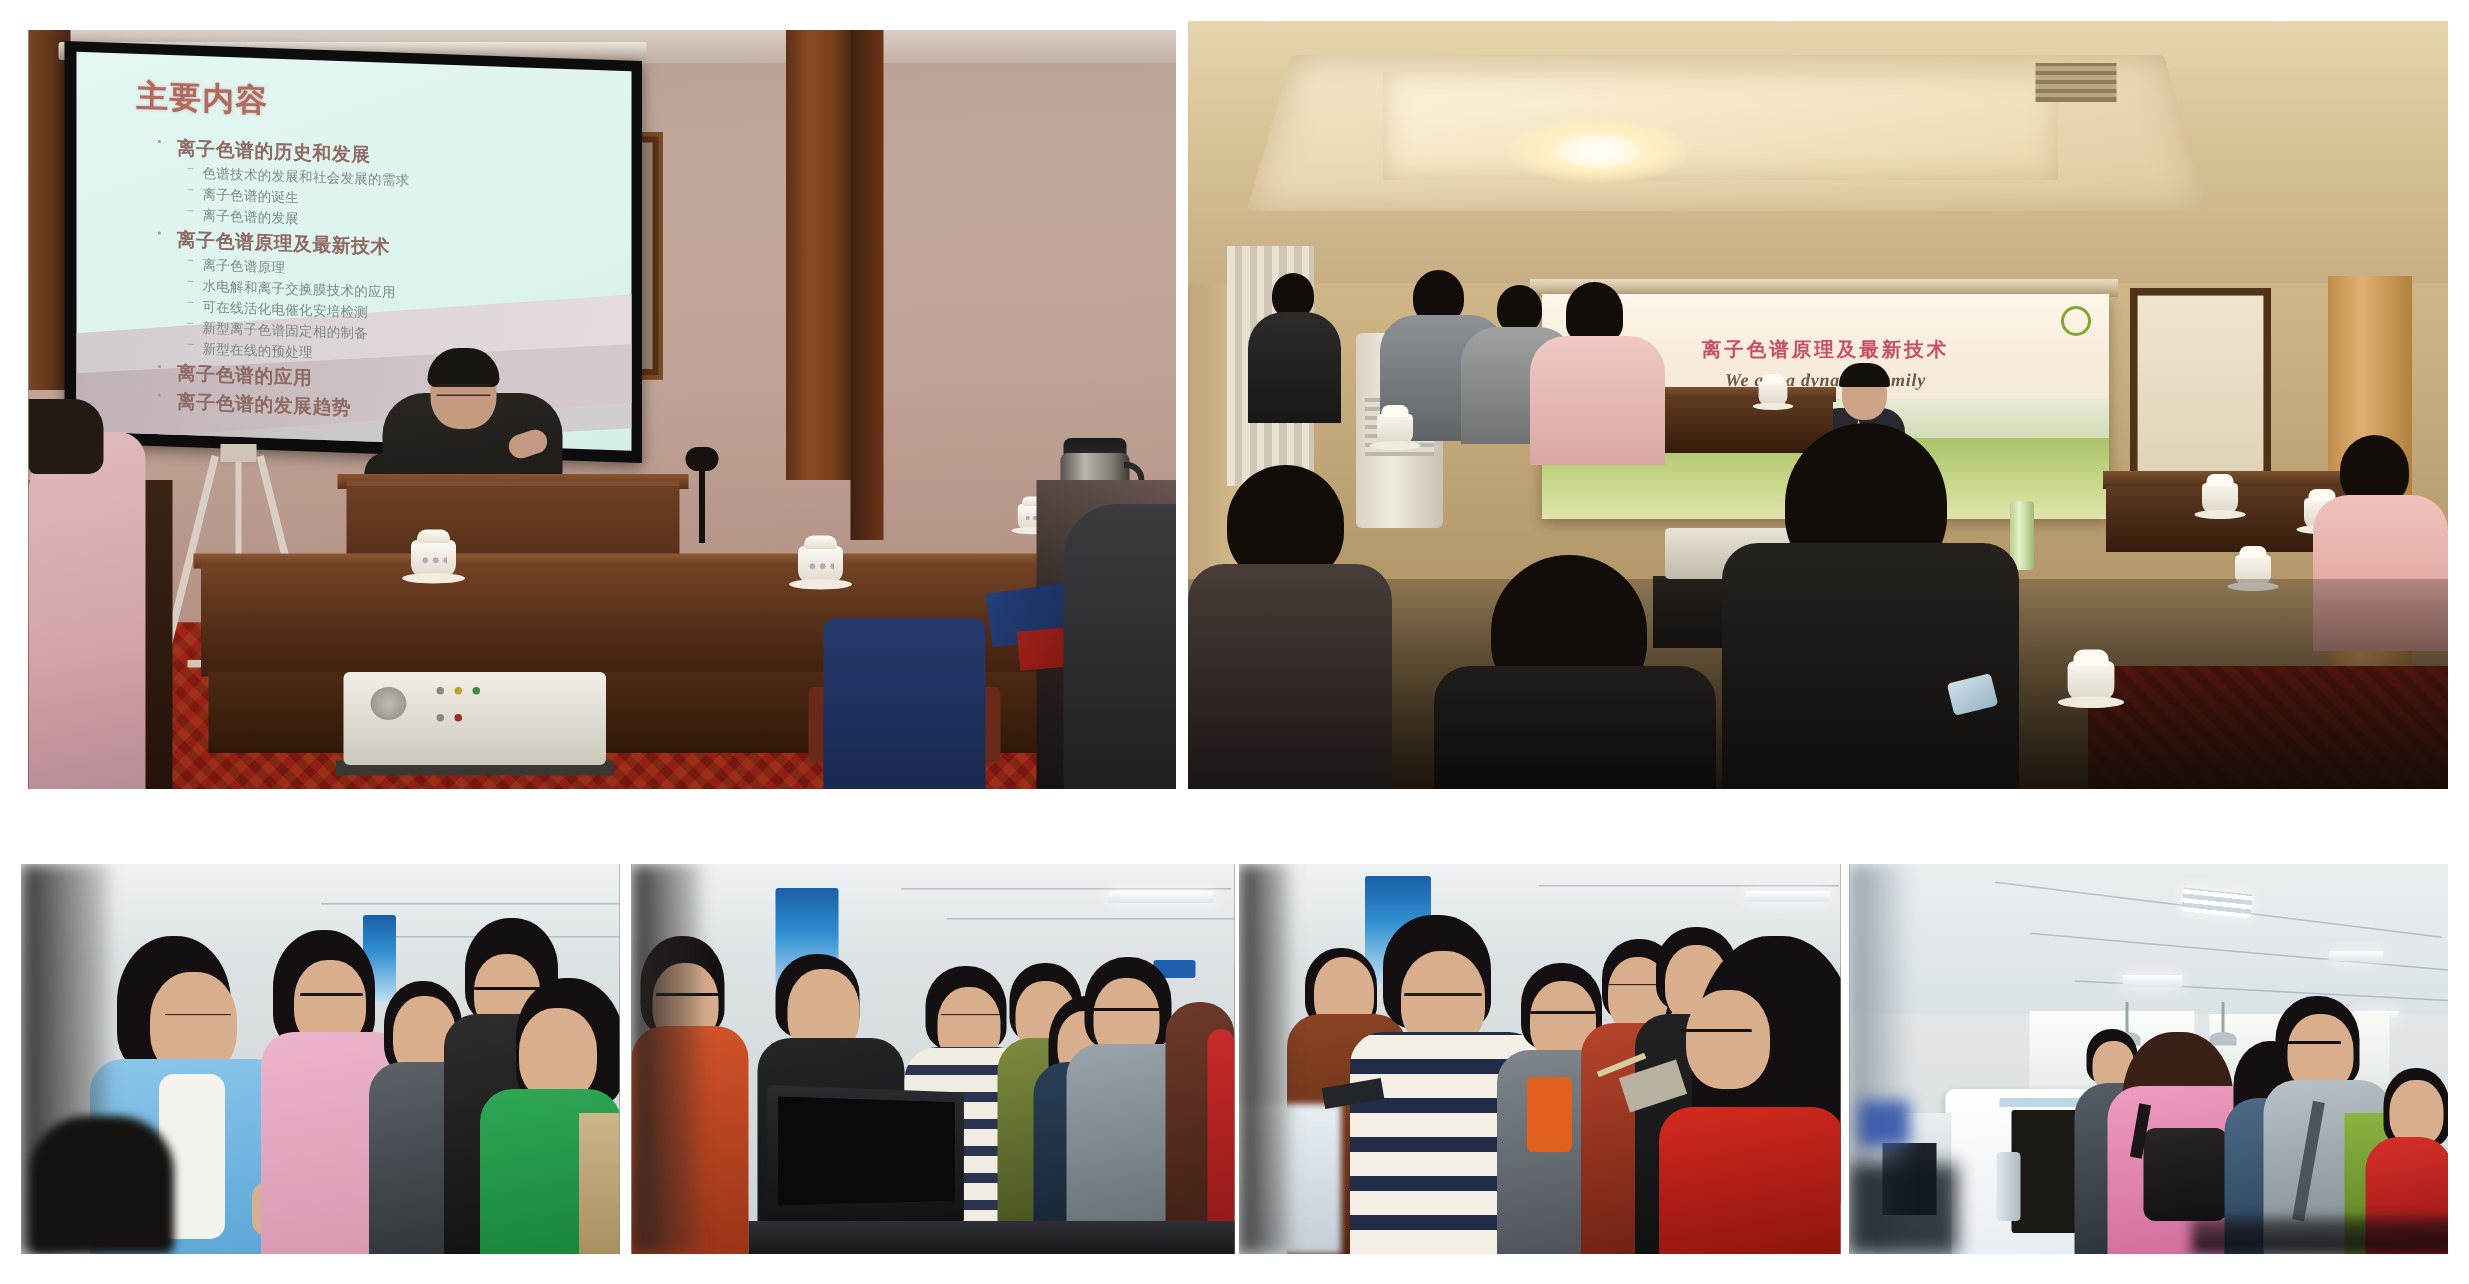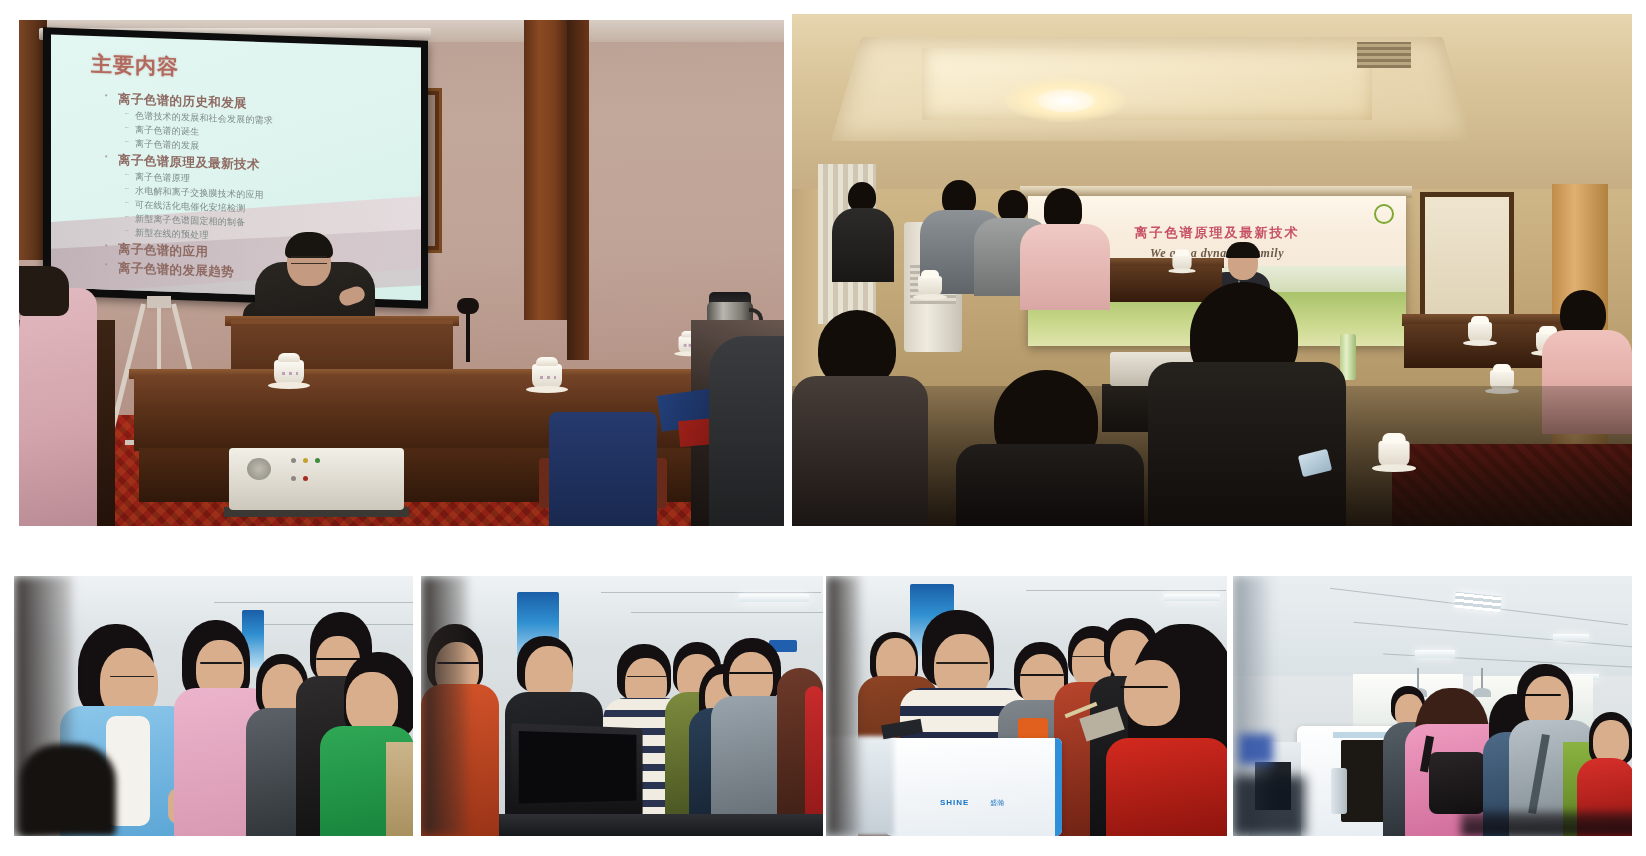--- a/index.html
+++ b/index.html
@@ -563,25 +563,20 @@
     <div class="p-head" style="left:284px; top:54px; width:42px; height:52px;"></div>
     <div class="p-body" style="left:264px; top:100px; width:92px; height:160px; background:linear-gradient(170deg,#232326,#0f0f12);"></div>
     <div style="position:absolute; left:256px; top:136px; width:40px; height:24px; background:#b9b1a0; transform:rotate(-18deg);"></div>
     <div style="position:absolute; left:238px; top:132px; width:34px; height:4px; background:#d8cb9e; transform:rotate(-22deg);"></div>
 
     <div class="p-hair" style="left:302px; top:48px; width:112px; height:180px; border-radius:46% 46% 18% 22%;"></div>
     <div class="p-head" style="left:298px; top:84px; width:56px; height:66px;"></div>
     <div class="p-glass" style="left:294px; top:110px; width:48px; border-top:2px solid #15110f;"></div>
     <div class="p-body" style="left:280px; top:162px; width:124px; height:98px; background:linear-gradient(170deg,#d42a1f,#8d140d);"></div>
 
-    <div class="instrument" style="left:60px; top:162px; width:176px; height:98px;">
-      <div class="inst-stripe" style="right:0; top:0; width:7px; height:100%; border-radius:0 6px 6px 0;"></div>
-      <div class="inst-brand" style="left:54px; top:60px;">SHINE</div>
-      <div style="position:absolute; left:104px; top:60px; font-size:7px; color:#1673c4;">盛瀚</div>
-    </div>
     <div style="position:absolute; left:0px; top:160px; width:68px; height:100px; background:linear-gradient(180deg,#e8eef2,#c4ced5); filter:blur(2px);"></div>
     <div style="position:absolute; left:56px; top:146px; width:40px; height:14px; background:#22252a; transform:rotate(-10deg);"></div>
     <div class="blurL" style="width:34px;"></div>
   </div>
 
   <div class="photo" id="p6">
     <div class="lab-wall" style="background:linear-gradient(180deg,#eceff1,#d3d9dc);"></div>
     <div class="lab-ceil" style="height:100px; background:linear-gradient(180deg,#e9eef1,#dbe2e5);"></div>
     <div class="ceil-line" style="left:96px; top:30px; width:300px; transform:rotate(7deg);"></div>
     <div class="ceil-line" style="left:120px; top:58px; width:280px; transform:rotate(5deg);"></div>

